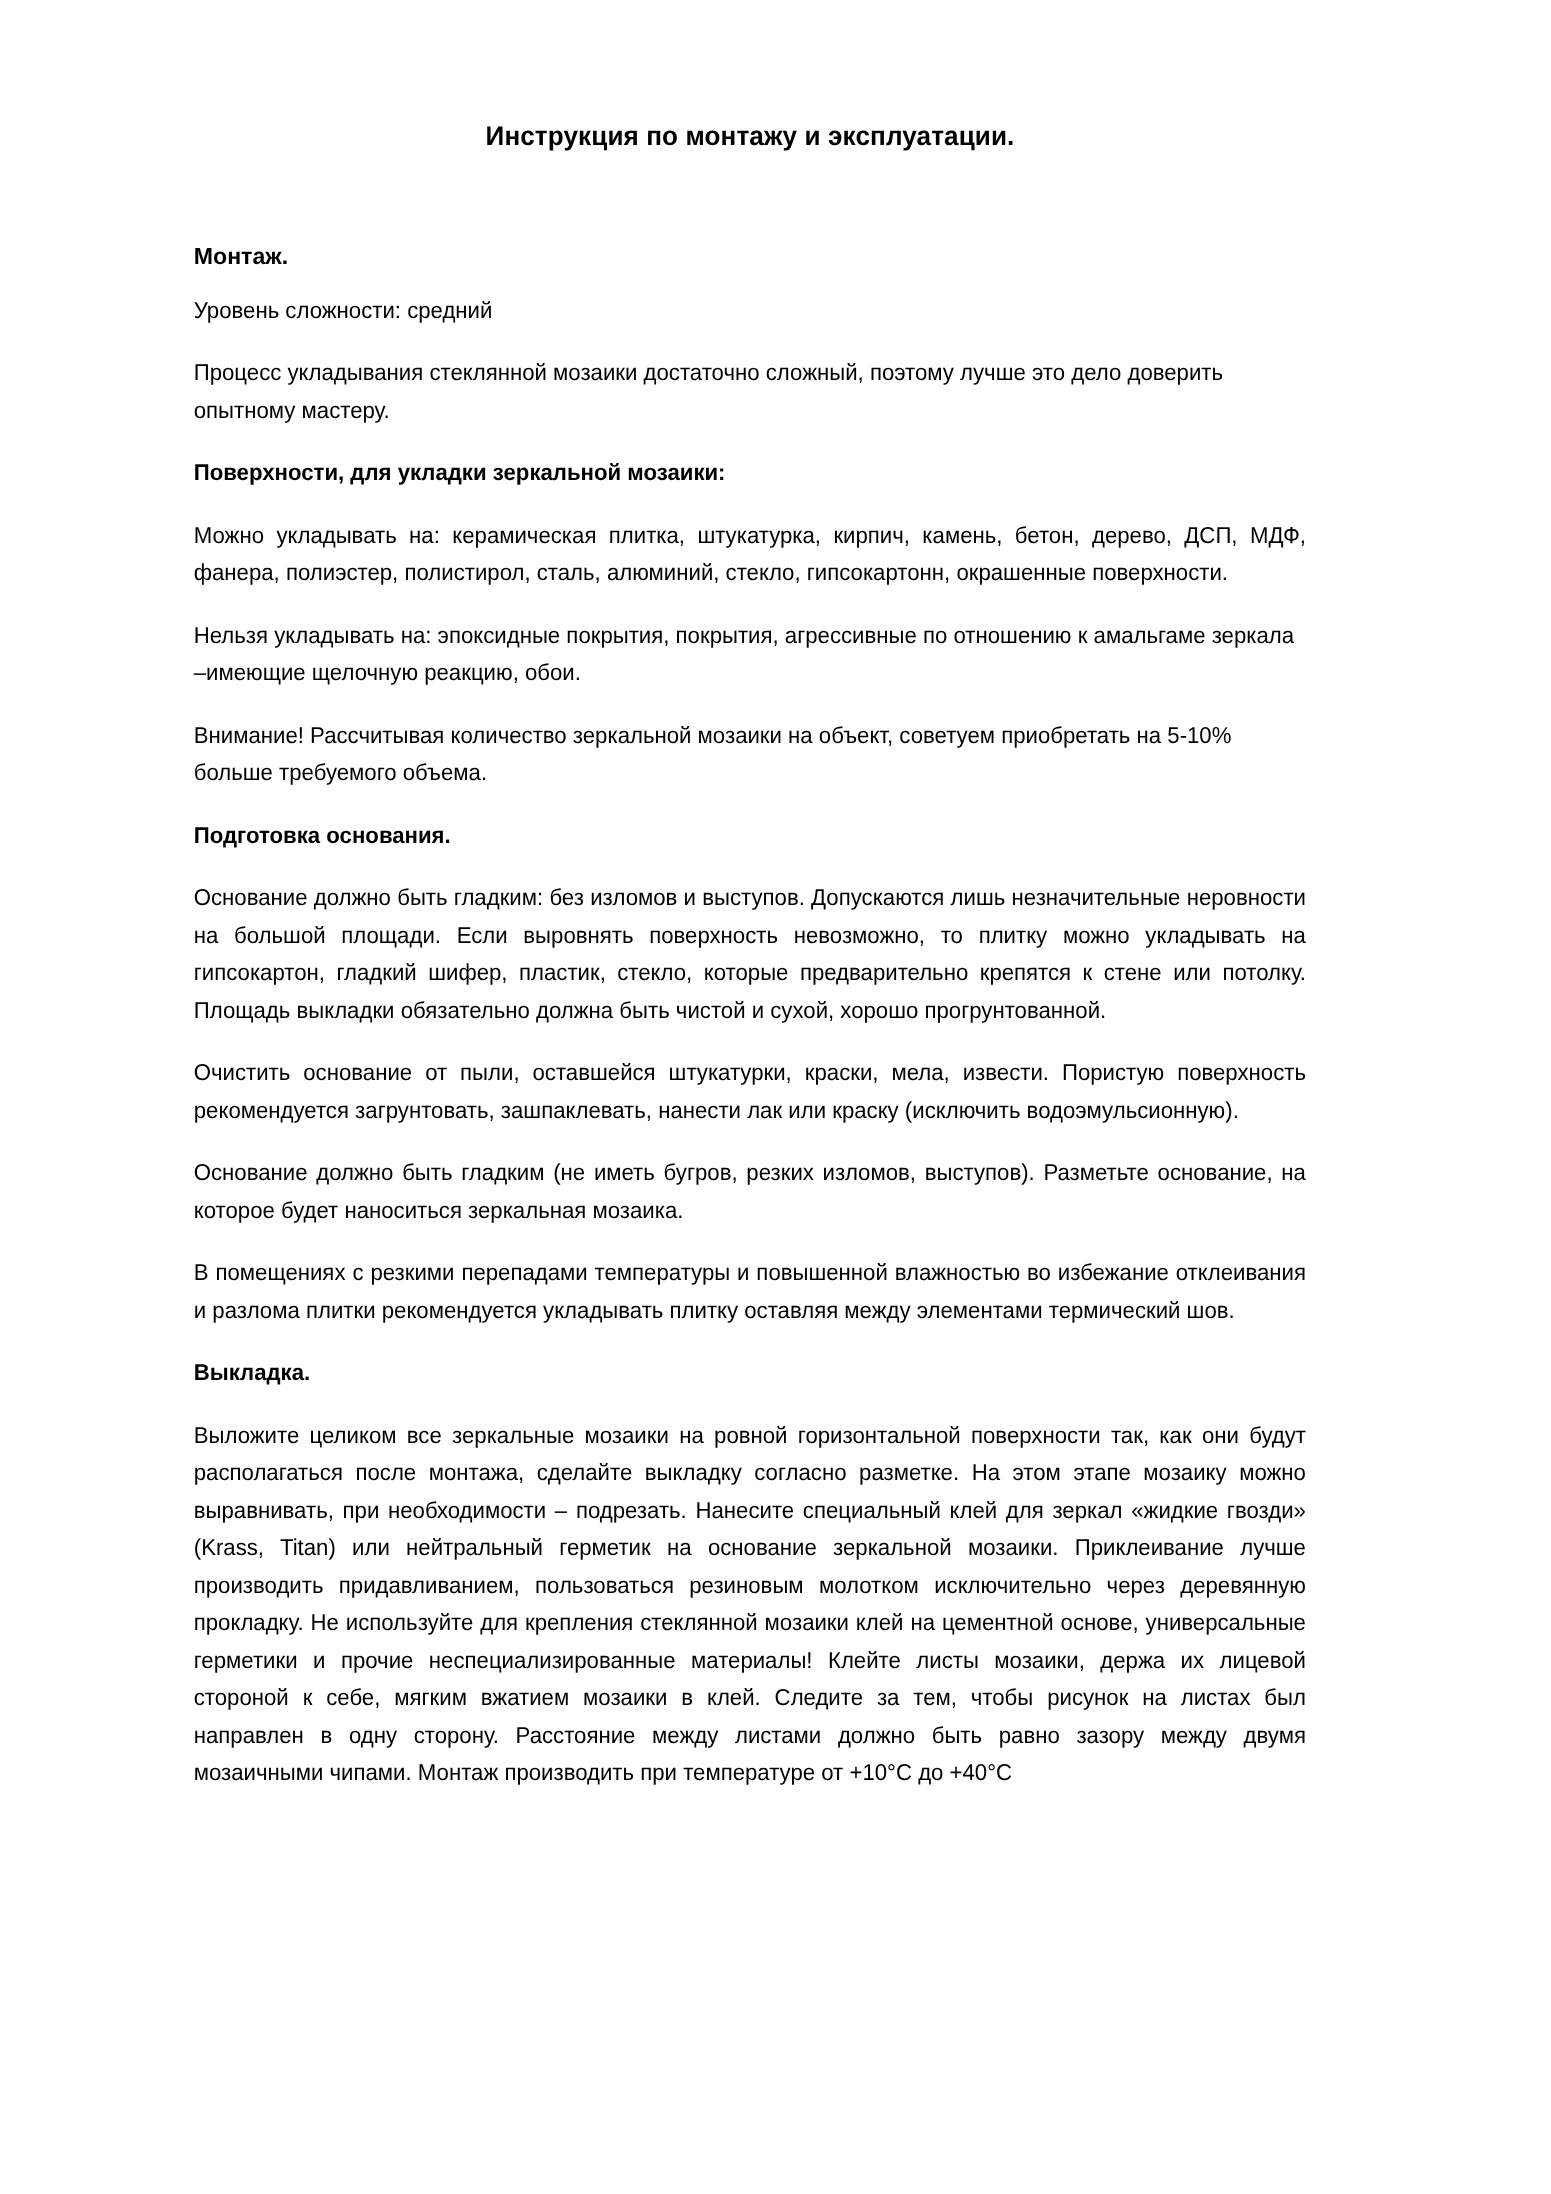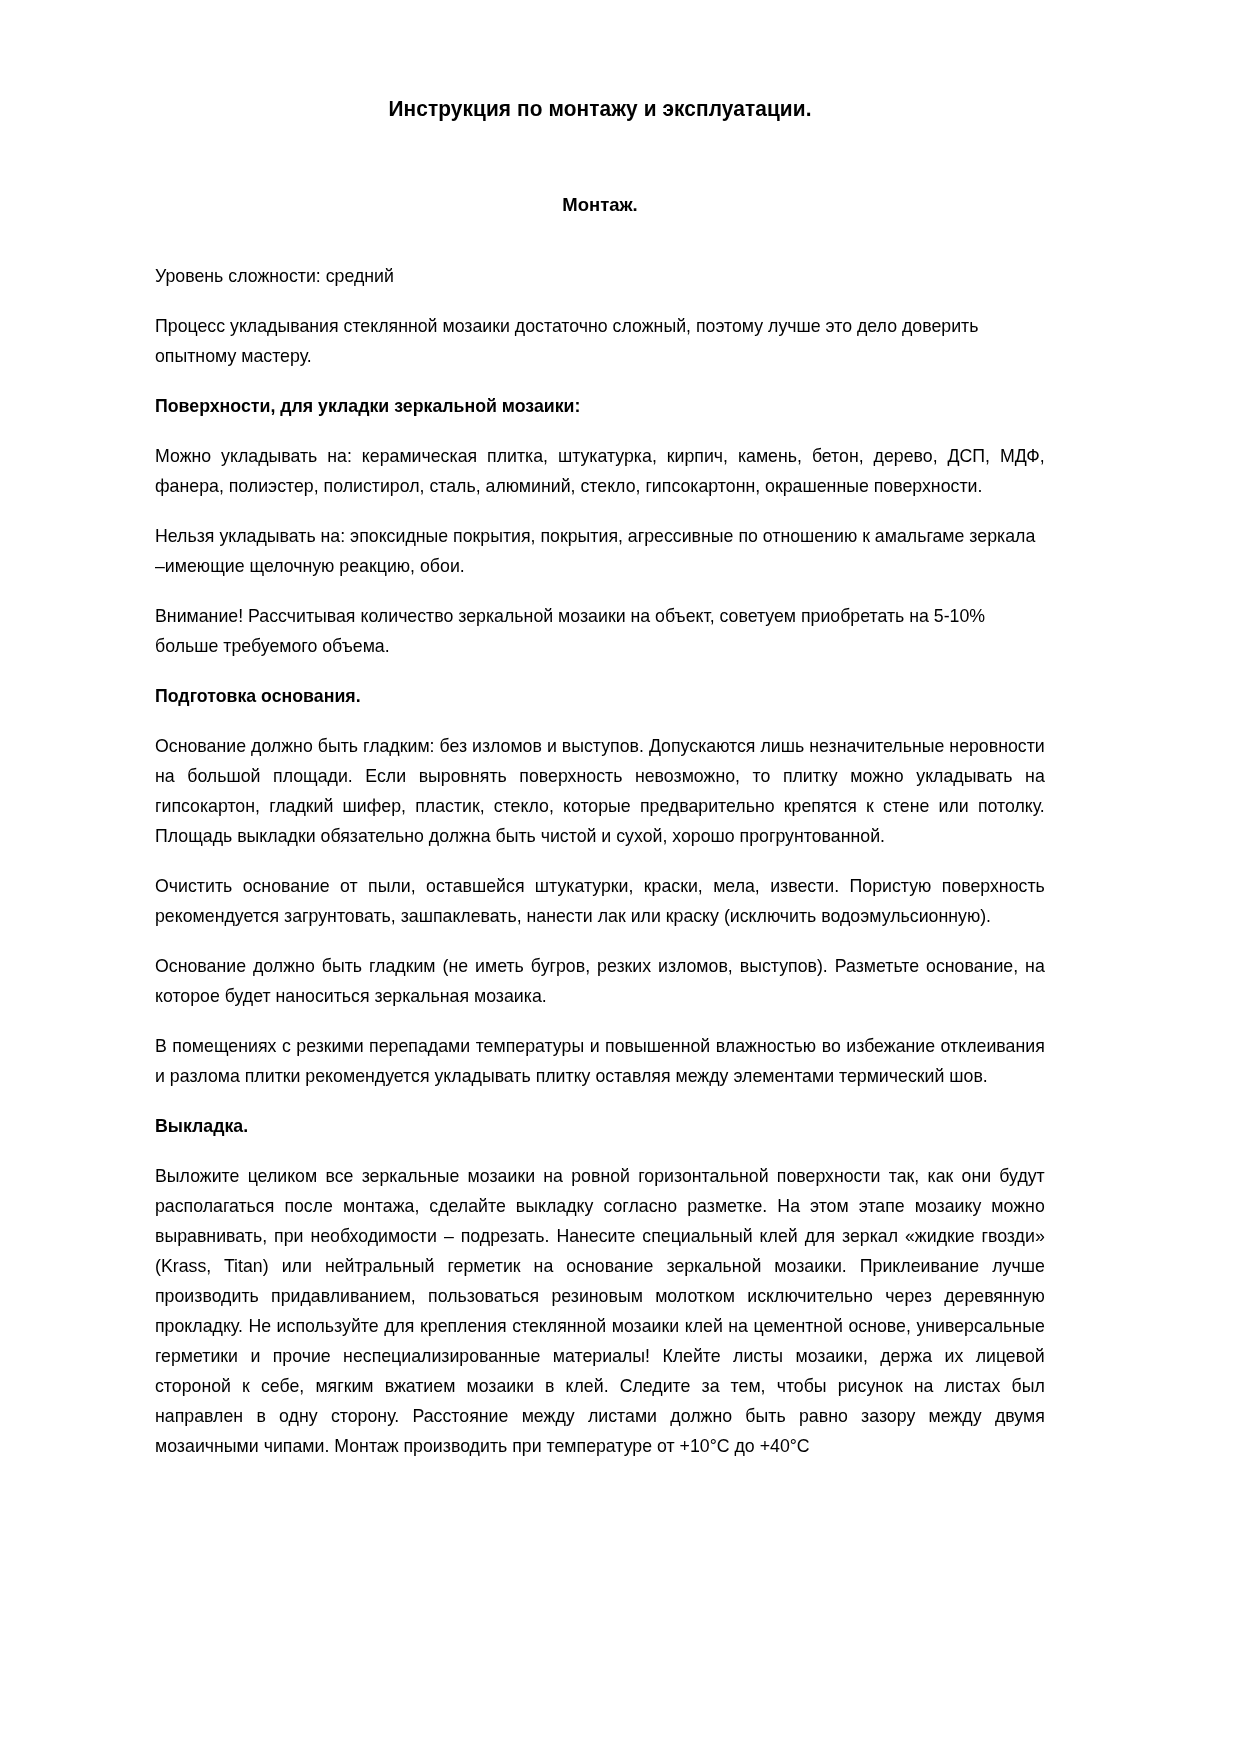--- a/index.html
+++ b/index.html
@@ -31,25 +31,25 @@
     text-align: center;
     font-weight: bold;
     font-size: 21.5px;
     line-height: 1.25;
     letter-spacing: 0.1px;
     margin: 0 0 70px 0;
     transform: scaleX(0.97);
     transform-origin: center top;
   }
   .doc-subtitle {
-    text-align: center;
+    text-align: left;
     font-weight: bold;
     font-size: 18.5px;
     line-height: 1.3;
-    margin: 0 0 44px 0;
+    margin: 0 0 16px 0;
   }
   p.para {
     font-size: 18.4px;
     line-height: 30px;
     margin: 0 0 20px 0;
     text-align: justify;
     text-justify: inter-word;
     transform: scaleX(0.965);
     transform-origin: left top;
     width: 103.6%;

